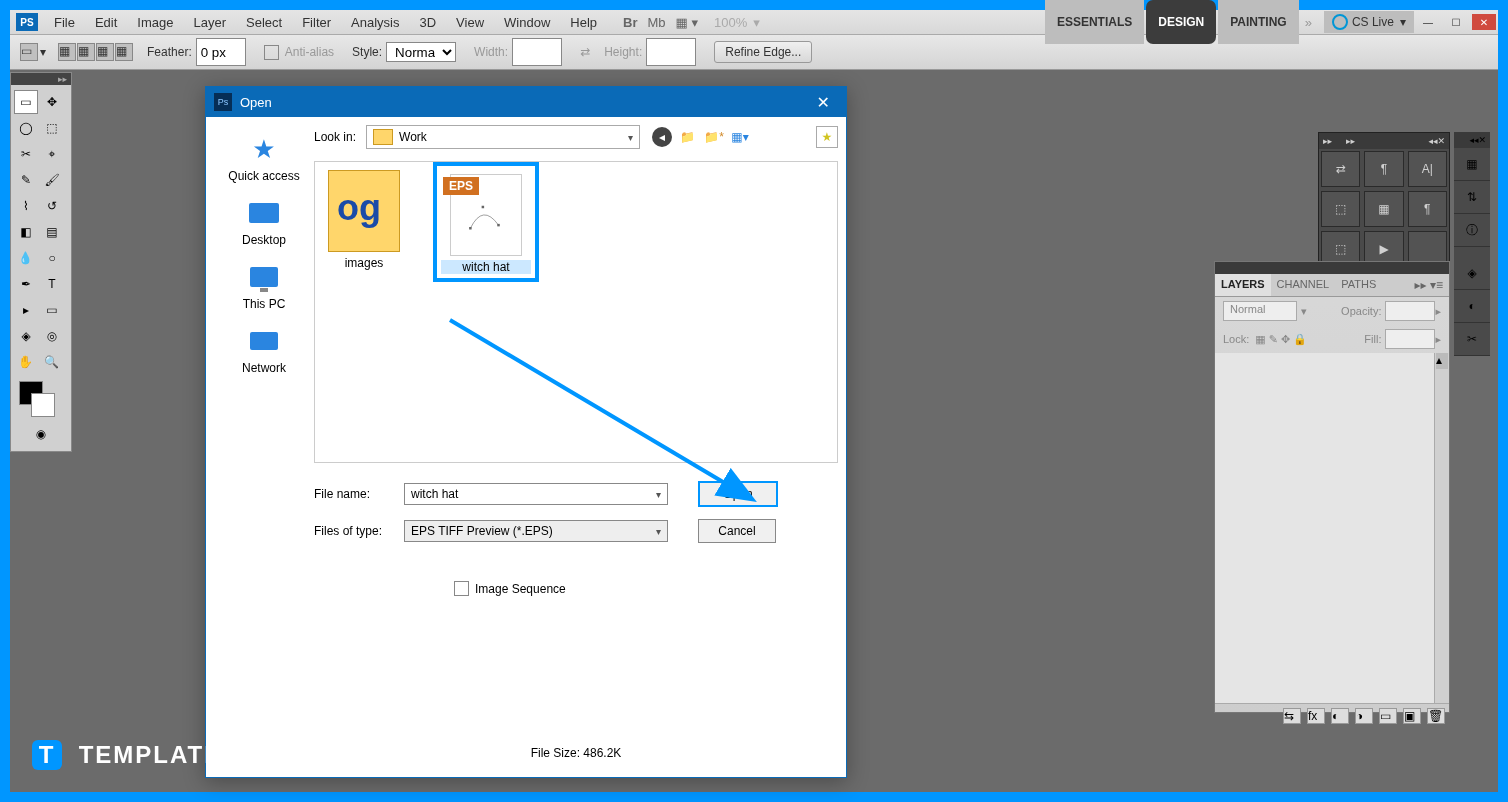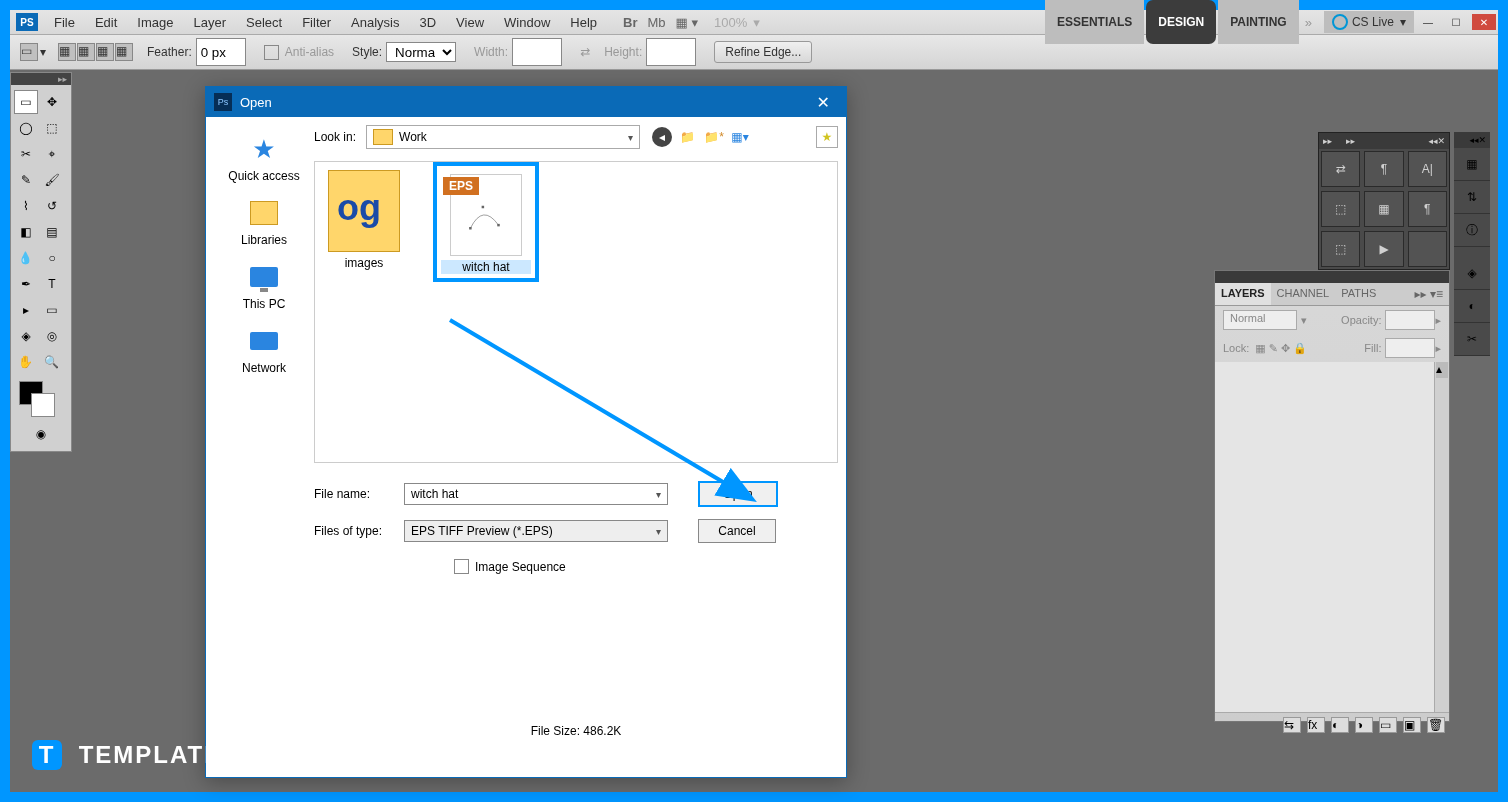--- a/index.html
+++ b/index.html
@@ -244,21 +244,21 @@
   height: 32px;
   border-bottom: 1px solid #333;
   display: flex;
   align-items: center;
   justify-content: center;
 }
 
 .layers-panel {
   position: absolute;
   right: 48px;
-  top: 260px;
+  top: 251px;
   width: 234px;
   height: 450px;
   background: linear-gradient(to bottom, #d8d8d8, #cdcdcd);
   border: 1px solid #777;
 }
 .layers-header {
   background: #3a3a3a;
   height: 12px;
 }
 .layers-tabs {
@@ -505,21 +505,21 @@
   justify-content: center;
   cursor: pointer;
   margin-left: 30px;
 }
 .dialog-btn.primary {
   border: 2px solid #0096ff;
 }
 .image-seq {
   display: flex;
   align-items: center;
-  margin-top: 16px;
+  margin-top: 38px;
   margin-left: 140px;
 }
 .checkbox {
   width: 13px;
   height: 13px;
   border: 1px solid #888;
   margin-right: 6px;
 }
 .file-size {
   text-align: center;
@@ -763,23 +763,23 @@
       <span class="dialog-close">✕</span>
     </div>
     <div class="dialog-body">
       <div class="places-pane">
         <div class="place-item">
           <div class="place-icon" style="color:#2a85e0;font-size:26px;">★</div>
           <div>Quick access</div>
         </div>
         <div class="place-item">
           <div class="place-icon">
-              <div style="width:26px;height:22px;background:#ffd66b;border:1px solid #cc9a22;"></div>
+              <div style="width:30px;height:20px;background:#2a85e0;border-radius:2px;"></div>
             </div>
-          <div>Libraries</div>
+          <div>Desktop</div>
         </div>
         <div class="place-item">
           <div class="place-icon">
               <div style="width:28px;height:20px;background:#2a85e0;border-radius:2px;position:relative;">
                 <div style="position:absolute;bottom:-5px;left:10px;width:8px;height:4px;background:#888;"></div>
               </div>
             </div>
           <div>This PC</div>
         </div>
         <div class="place-item">

